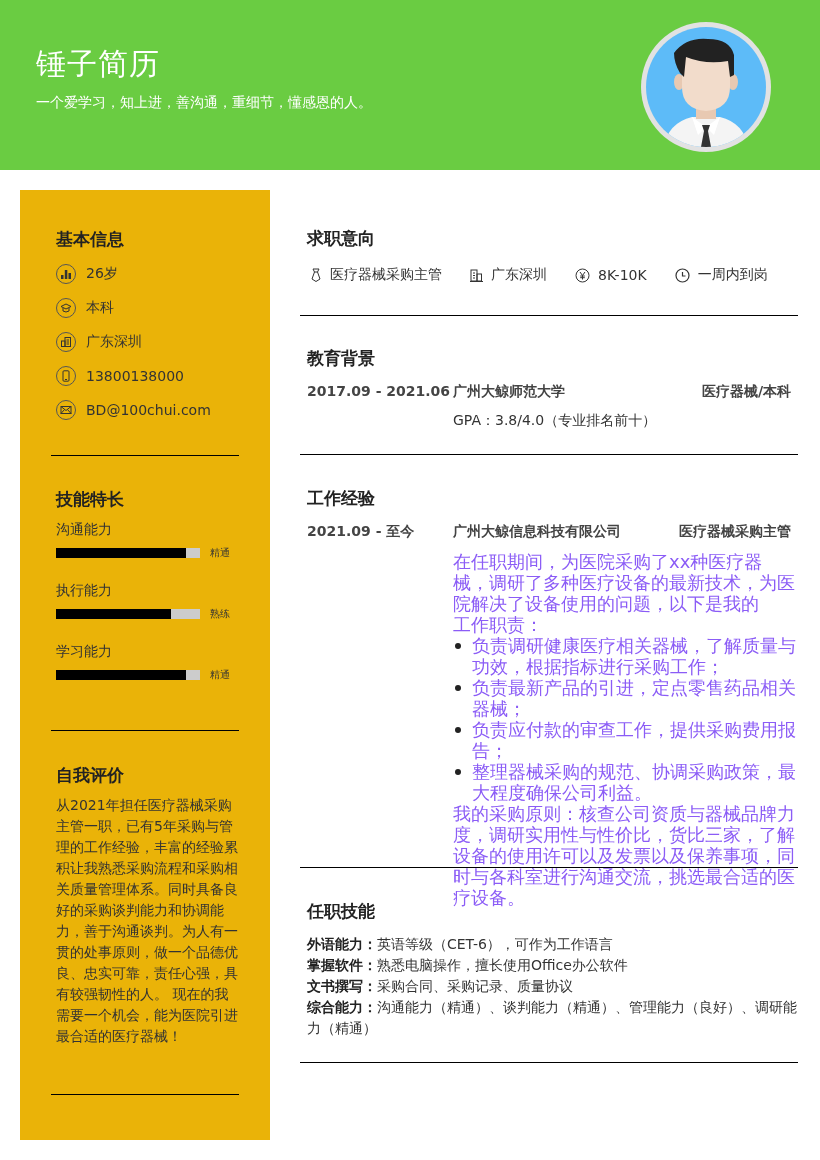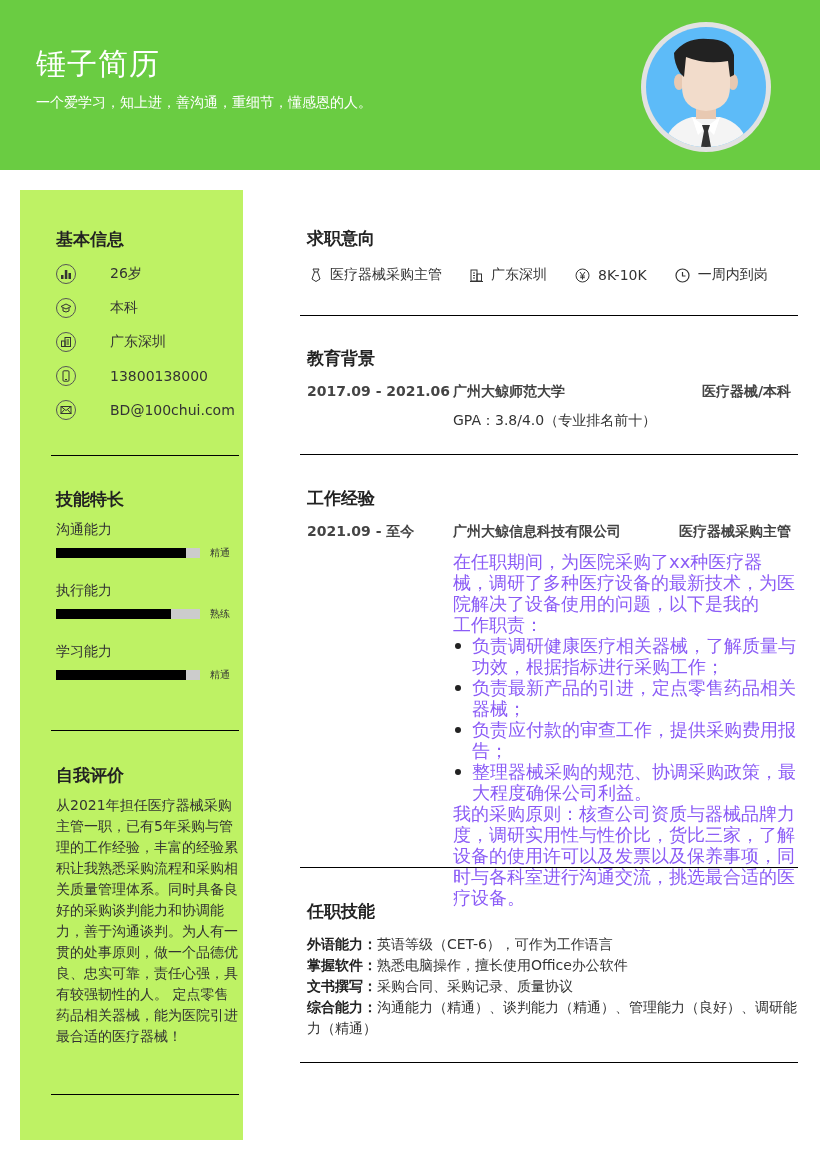--- a/index.html
+++ b/index.html
@@ -5,25 +5,25 @@
   * { box-sizing: border-box; margin: 0; padding: 0; }
   html, body { width: 820px; height: 1160px; background: #ffffff; overflow: hidden; }
   body { font-family: "DejaVu Sans", "Liberation Sans", sans-serif; color: #333; position: relative; }
 
   .header { position: absolute; left: 0; top: 0; width: 820px; height: 170px; background: #6ACC42; }
   .header .title { position: absolute; left: 36px; top: 44px; font-size: 30px; color: #fff; letter-spacing: 1px; }
   .header .motto { position: absolute; left: 36px; top: 94px; font-size: 14px; color: #fff; }
   .avatar { position: absolute; left: 641px; top: 22px; width: 130px; height: 130px; border-radius: 50%; background: #e2e2e2; padding: 5px; }
   .avatar .inner { width: 120px; height: 120px; border-radius: 50%; background: #5DBBF8; overflow: hidden; position: relative; }
 
-  .sidebar { position: absolute; left: 20px; top: 190px; width: 223px; height: 950px; background: #bef264; }
+  .sidebar { position: absolute; left: 20px; top: 190px; width: 250px; height: 950px; background: #eab308; }
   .sb-section { position: absolute; left: 36px; width: 183px; }
   .sb-h { font-size: 17px; font-weight: bold; color: #222; }
   .sb-divider { position: absolute; left: 31px; width: 188px; height: 1px; background: #000; }
-  .info-row { display: flex; align-items: center; height: 34px; font-size: 14px; color: #333; gap: 24px; }
+  .info-row { display: flex; align-items: center; height: 34px; font-size: 14px; color: #333; }
   .info-row .ic { width: 20px; height: 20px; border: 1px solid #555; border-radius: 50%; display: flex; align-items: center; justify-content: center; margin-right: 10px; flex: none; }
   .skill { margin-top: 8px; }
   .skill .name { font-size: 14px; color: #333; height: 20px; }
   .skill .row { display: flex; align-items: center; height: 22px; margin-top: 1px; }
   .skill .bar { width: 144px; height: 10px; background: #ccc; position: relative; }
   .skill .fill { position: absolute; left: 0; top: 0; height: 10px; background: #000; }
   .skill .lvl { margin-left: 10px; font-size: 10px; color: #333; }
   .self { font-size: 14px; line-height: 21px; color: #333; margin-top: 8px; word-break: break-all; }
 
   .main { position: absolute; left: 300px; top: 190px; width: 498px; }
@@ -157,21 +157,21 @@
             <div class="fill" style="width:90%;"></div>
           </div>
         <span class="lvl">精通</span>
       </div>
     </div>
   </div>
   <div class="sb-divider" style="top:540px;"></div>
 
   <div class="sb-section" style="top:574px;">
     <div class="sb-h">自我评价</div>
-    <div class="self">从2021年担任医疗器械采购主管一职，已有5年采购与管理的工作经验，丰富的经验累积让我熟悉采购流程和采购相关质量管理体系。同时具备良好的采购谈判能力和协调能力，善于沟通谈判。为人有一贯的处事原则，做一个品德优良、忠实可靠，责任心强，具有较强韧性的人。 定点零售药品相关器械，能为医院引进最合适的医疗器械！</div>
+    <div class="self">从2021年担任医疗器械采购主管一职，已有5年采购与管理的工作经验，丰富的经验累积让我熟悉采购流程和采购相关质量管理体系。同时具备良好的采购谈判能力和协调能力，善于沟通谈判。为人有一贯的处事原则，做一个品德优良、忠实可靠，责任心强，具有较强韧性的人。 现在的我需要一个机会，能为医院引进最合适的医疗器械！</div>
   </div>
   <div class="sb-divider" style="top:904px;"></div>
 </div>
 
 <div class="main">
 
   <div class="sec-h" style="top:37px;">求职意向</div>
   <div class="intent">
     <div class="it">
       <svg width="12" height="14" viewBox="0 0 12 14">

